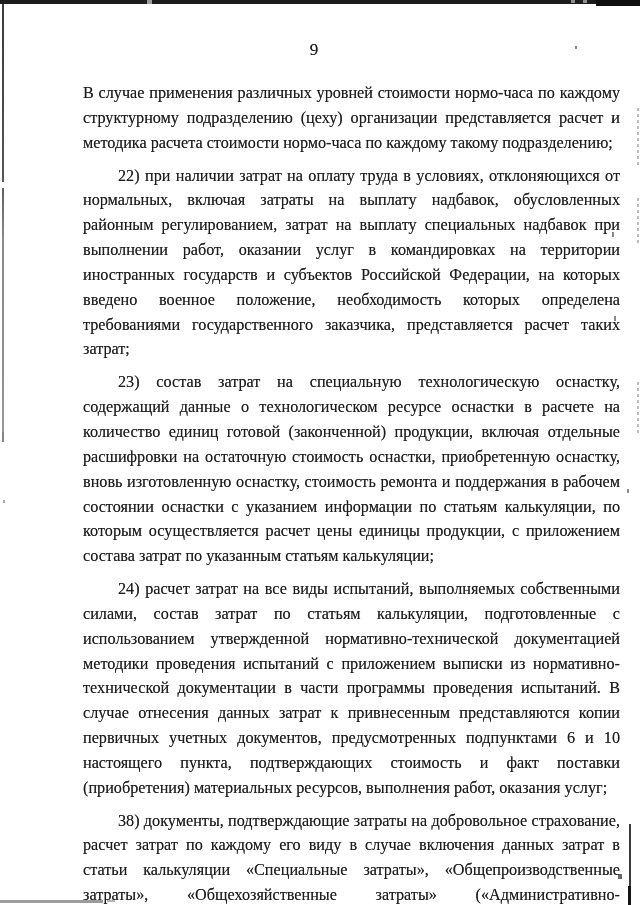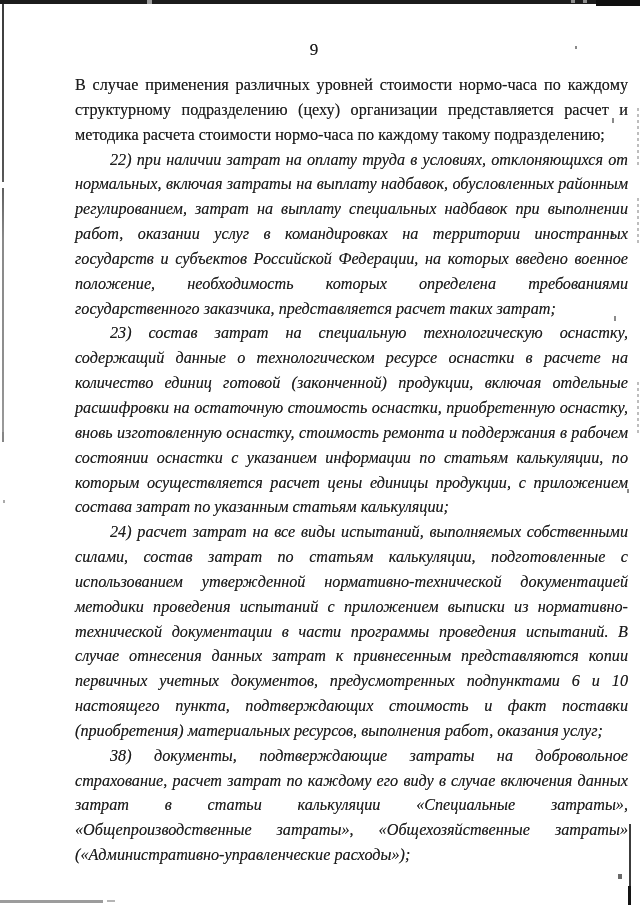--- a/index.html
+++ b/index.html
@@ -63,22 +63,22 @@
     text-shadow: 0 0 0.5px rgba(0,0,0,0.6);
   }
   .doc-body {
     position: absolute; left: 75px; top: 73px; width: 553px;
     font-size: 16.2px;
     line-height: 24.85px;
     color: #1d1d1d;
     text-align: justify;
     text-shadow: 0 0 0.5px rgba(0,0,0,0.55);
   }
-  .para { margin: 0; padding: 0; }
-  .para.indent { text-indent: 35px; font-style: italic; }
+  .para { margin: 8px; padding: 0; }
+  .para.indent { text-indent: 35px; }
 </style>
 </head>
 <body>
 
 <div class="page">
 
   <div class="top-bar"></div>
   <div class="top-bar-notch1"></div>
   <div class="top-bar-notch2"></div>
   <div class="top-bar-notch3"></div>

